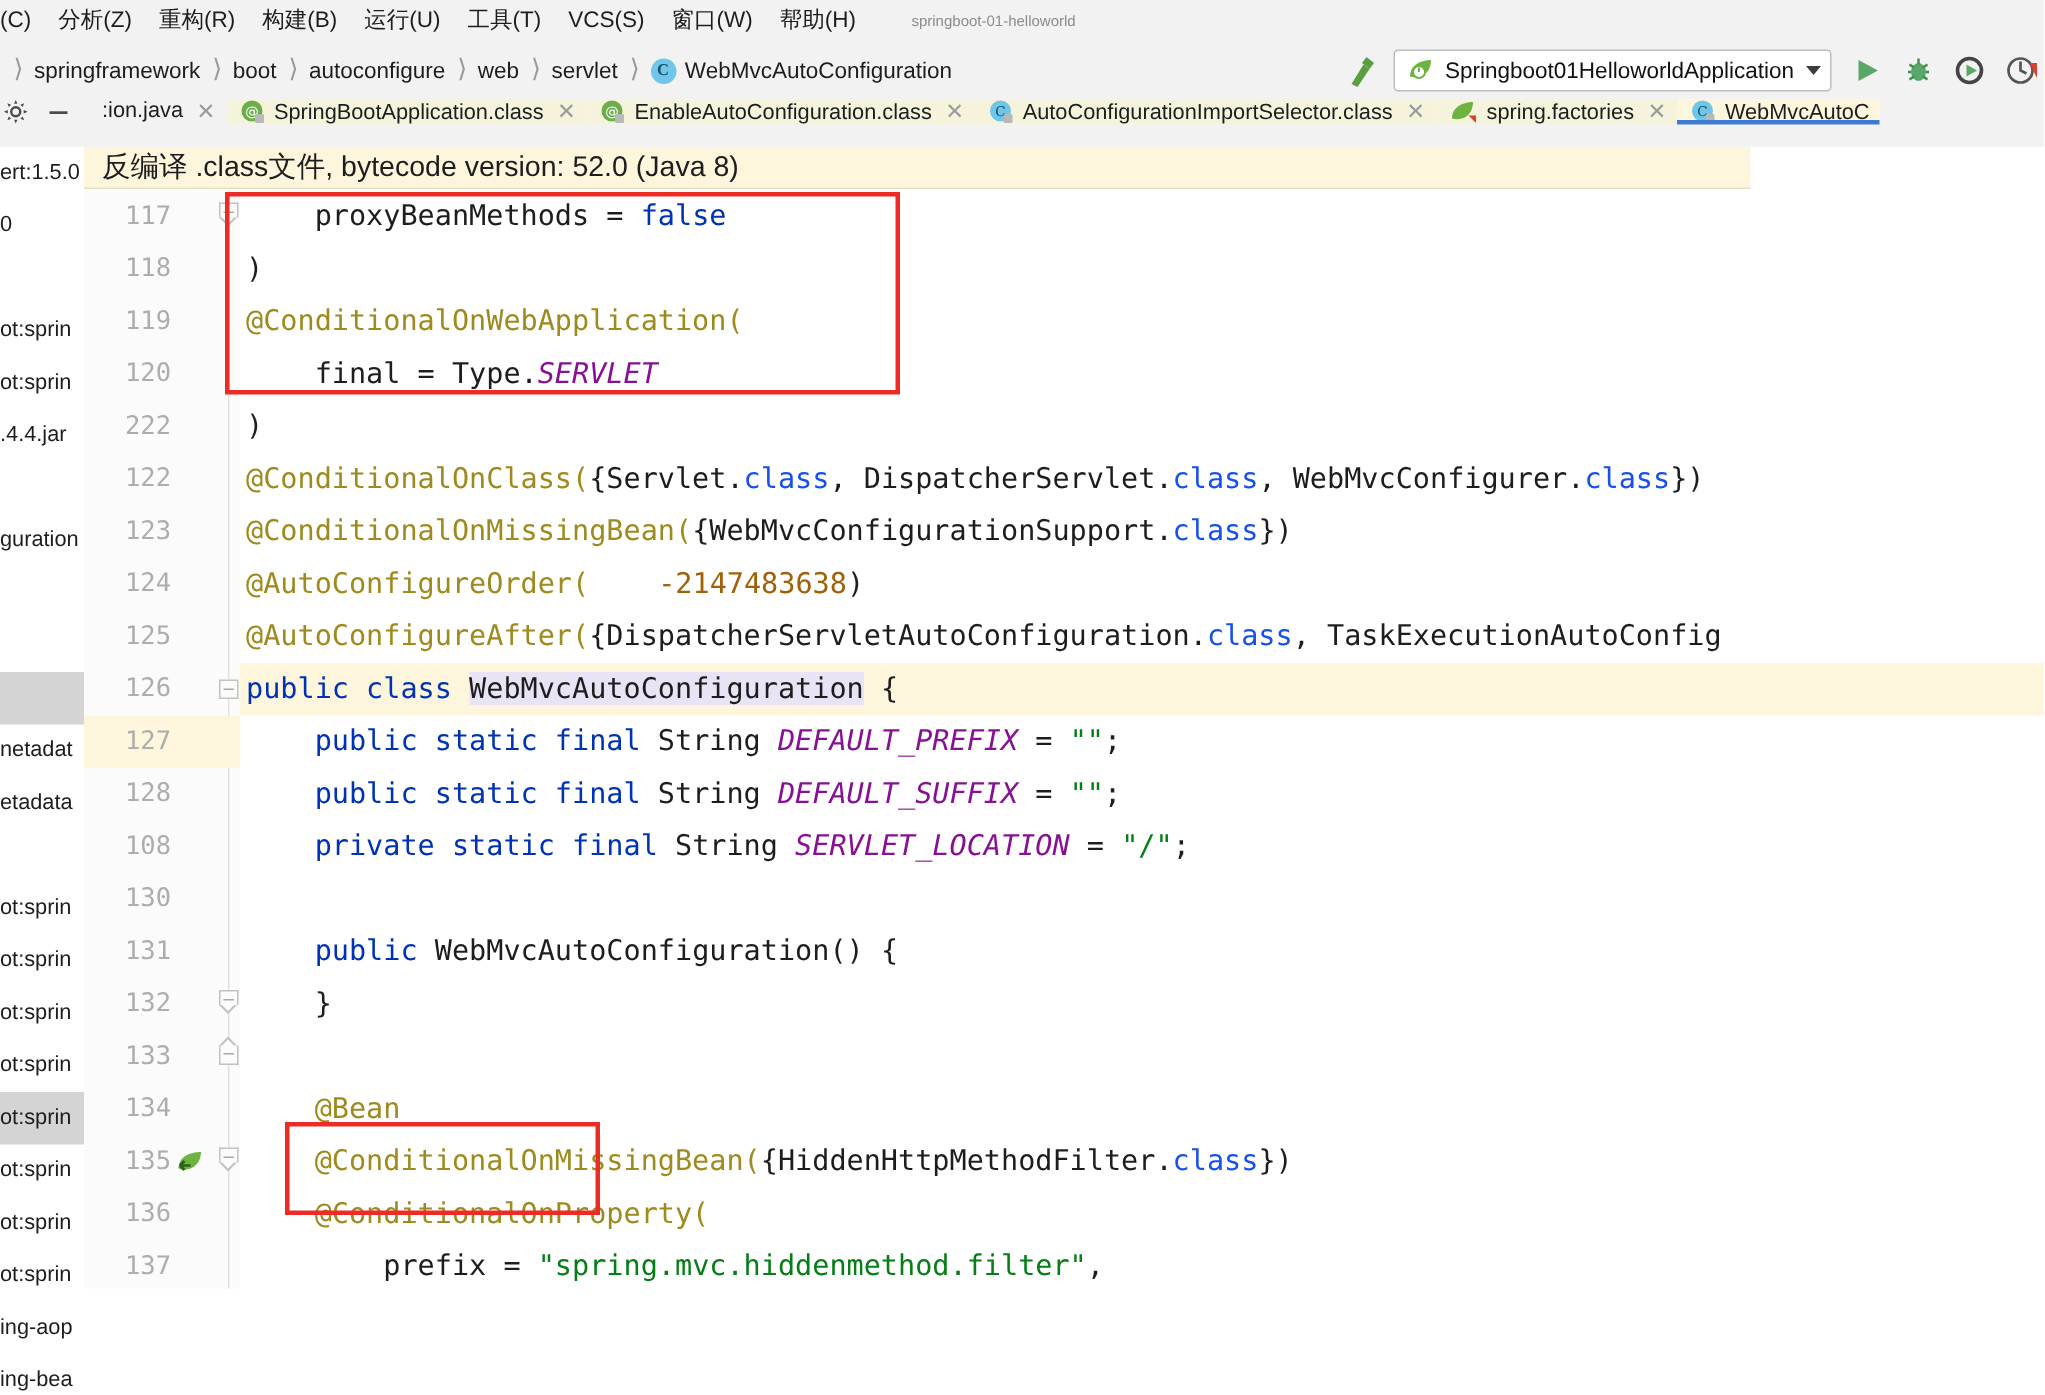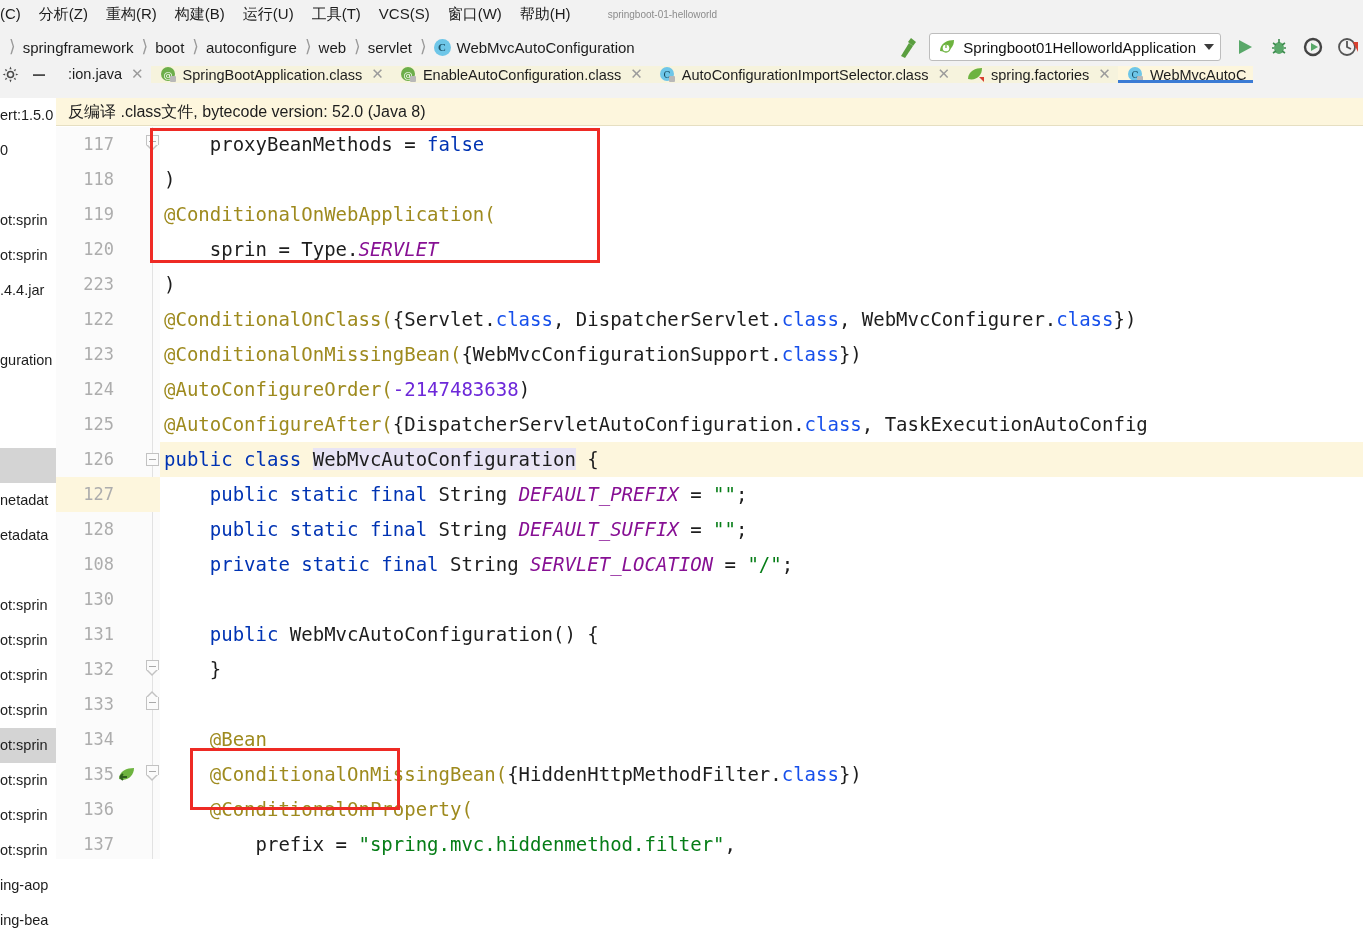--- a/index.html
+++ b/index.html
@@ -145,24 +145,24 @@
 
   
   .editor {
     position: absolute; top: 98px; left: 56px;
     width: 1307px; height: 832px;
     background: #ffffff;
     overflow: hidden;
   }
   .decomp-banner {
     position: absolute; top: 0; left: 0;
-    width: 1307px; height: 28px;
+    width: 1111px; height: 28px;
     background: #fdf6dd;
     border-bottom: 1px solid #e6dfc2;
-    font-size: 16px; color: #1d1d1d;
+    font-size: 19px; color: #1d1d1d;
     line-height: 28px;
     padding-left: 12px;
     box-sizing: border-box;
     white-space: nowrap;
   }
   .code-wrap {
     position: absolute; top: 29px; left: 0;
     width: 1307px; height: 732px;
     overflow: hidden;
   }
@@ -248,21 +248,21 @@
   .cline {
     height: 35px; line-height: 35px;
     white-space: pre;
     padding-left: 4px;
     box-sizing: border-box;
   }
   .cline.cur { background: #fdf6dd; }
   .tk-ann   { color: #9e8a1e; }
   .tk-kw    { color: #0033b3; }
   .tk-plain { color: #1d1d1d; }
-  .tk-num   { color: #6d28d9; }
+  .tk-num   { color: #a16207; margin-left: 46px; }
   .tk-str   { color: #067d17; }
   .tk-const { color: #871094; font-style: italic; }
   .tk-field { color: #871094; font-style: italic; }
   .tk-class-kw { color: #1750eb; }
   .caret-sel { background: #e8e4f5; }
 
   
   .redbox {
     position: absolute;
     border: 3px solid #ee2a24;
@@ -478,21 +478,21 @@
           <div class="gutter-line">
             <span class="lnum">118</span>
           </div>
           <div class="gutter-line">
             <span class="lnum">119</span>
           </div>
           <div class="gutter-line">
             <span class="lnum">120</span>
           </div>
           <div class="gutter-line">
-            <span class="lnum">223</span>
+            <span class="lnum">222</span>
           </div>
           <div class="gutter-line">
             <span class="lnum">122</span>
           </div>
           <div class="gutter-line">
             <span class="lnum">123</span>
           </div>
           <div class="gutter-line">
             <span class="lnum">124</span>
           </div>
@@ -561,21 +561,21 @@
             <span class="lnum">138</span>
           </div>
           <div class="gutter-line">
             <span class="lnum">139</span>
           </div>
         </div>
       <div class="codearea" id="codearea">
           <div class="cline"><span class="tk-plain">    proxyBeanMethods = </span><span class="tk-kw">false</span></div>
           <div class="cline"><span class="tk-plain">)</span></div>
           <div class="cline"><span class="tk-ann">@ConditionalOnWebApplication(</span></div>
-          <div class="cline"><span class="tk-plain">    sprin = Type.</span><span class="tk-const">SERVLET</span></div>
+          <div class="cline"><span class="tk-plain">    final = Type.</span><span class="tk-const">SERVLET</span></div>
           <div class="cline"><span class="tk-plain">)</span></div>
           <div class="cline"><span class="tk-ann">@ConditionalOnClass(</span><span class="tk-plain">{Servlet.</span><span class="tk-class-kw">class</span><span class="tk-plain">, DispatcherServlet.</span><span class="tk-class-kw">class</span><span class="tk-plain">, WebMvcConfigurer.</span><span class="tk-class-kw">class</span><span class="tk-plain">})</span></div>
           <div class="cline"><span class="tk-ann">@ConditionalOnMissingBean(</span><span class="tk-plain">{WebMvcConfigurationSupport.</span><span class="tk-class-kw">class</span><span class="tk-plain">})</span></div>
           <div class="cline"><span class="tk-ann">@AutoConfigureOrder(</span><span class="tk-num">-2147483638</span><span class="tk-plain">)</span></div>
           <div class="cline"><span class="tk-ann">@AutoConfigureAfter(</span><span class="tk-plain">{DispatcherServletAutoConfiguration.</span><span class="tk-class-kw">class</span><span class="tk-plain">, TaskExecutionAutoConfig</span></div>
           <div class="cline cur"><span class="tk-kw">public class </span><span class="tk-plain caret-sel">WebMvcAutoConfiguration</span><span class="tk-plain"> {</span></div>
           <div class="cline"><span class="tk-plain">    </span><span class="tk-kw">public static final </span><span class="tk-plain">String </span><span class="tk-field">DEFAULT_PREFIX</span><span class="tk-plain"> = </span><span class="tk-str">""</span><span class="tk-plain">;</span></div>
           <div class="cline"><span class="tk-plain">    </span><span class="tk-kw">public static final </span><span class="tk-plain">String </span><span class="tk-field">DEFAULT_SUFFIX</span><span class="tk-plain"> = </span><span class="tk-str">""</span><span class="tk-plain">;</span></div>
           <div class="cline"><span class="tk-plain">    </span><span class="tk-kw">private static final </span><span class="tk-plain">String </span><span class="tk-field">SERVLET_LOCATION</span><span class="tk-plain"> = </span><span class="tk-str">"/"</span><span class="tk-plain">;</span></div>
           <div class="cline">&nbsp;</div>

